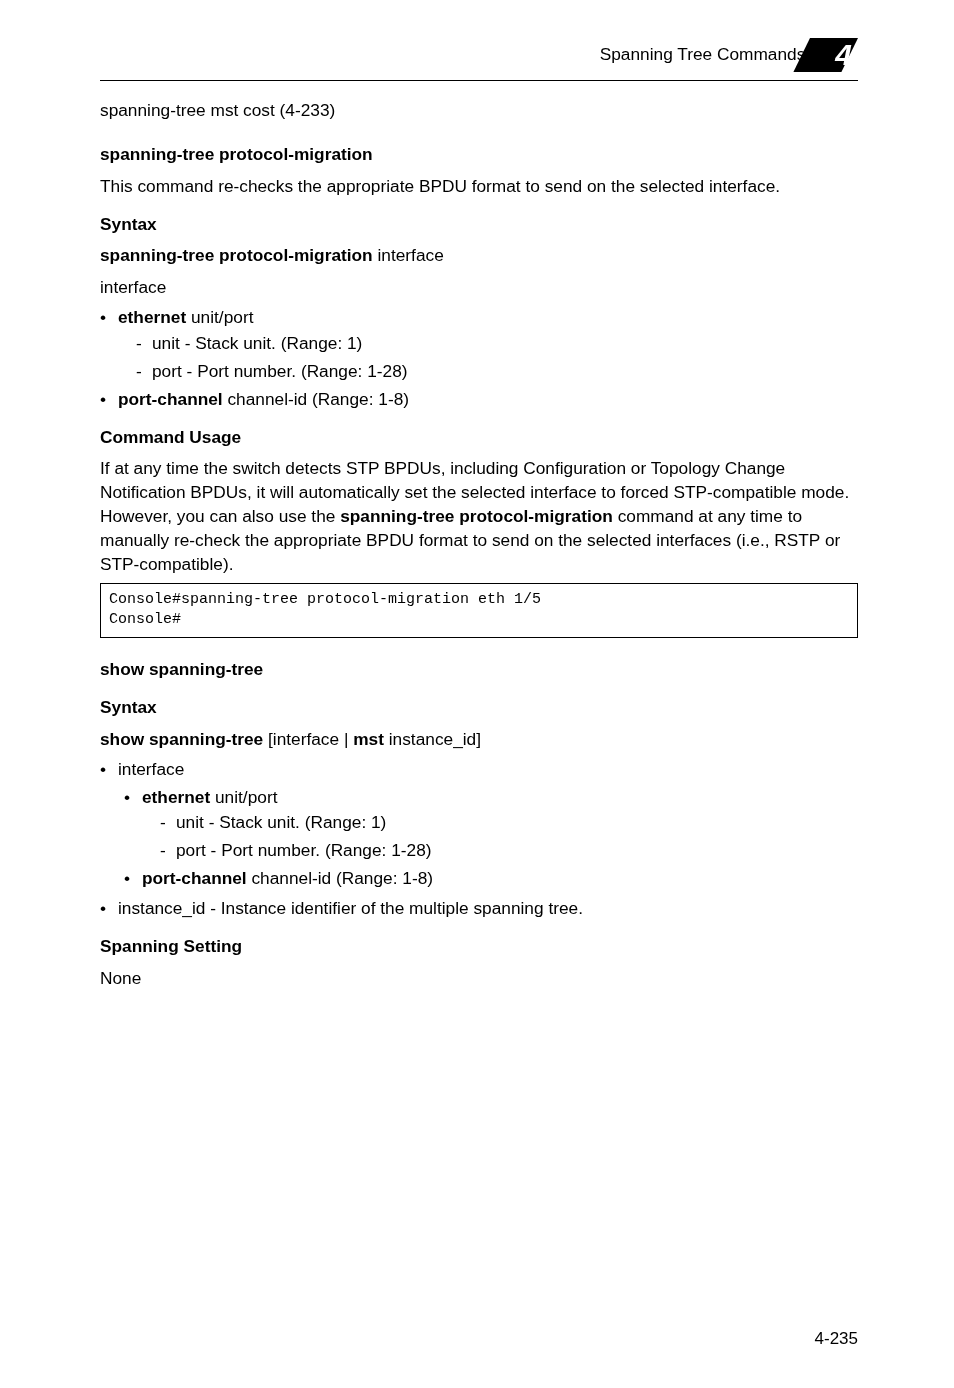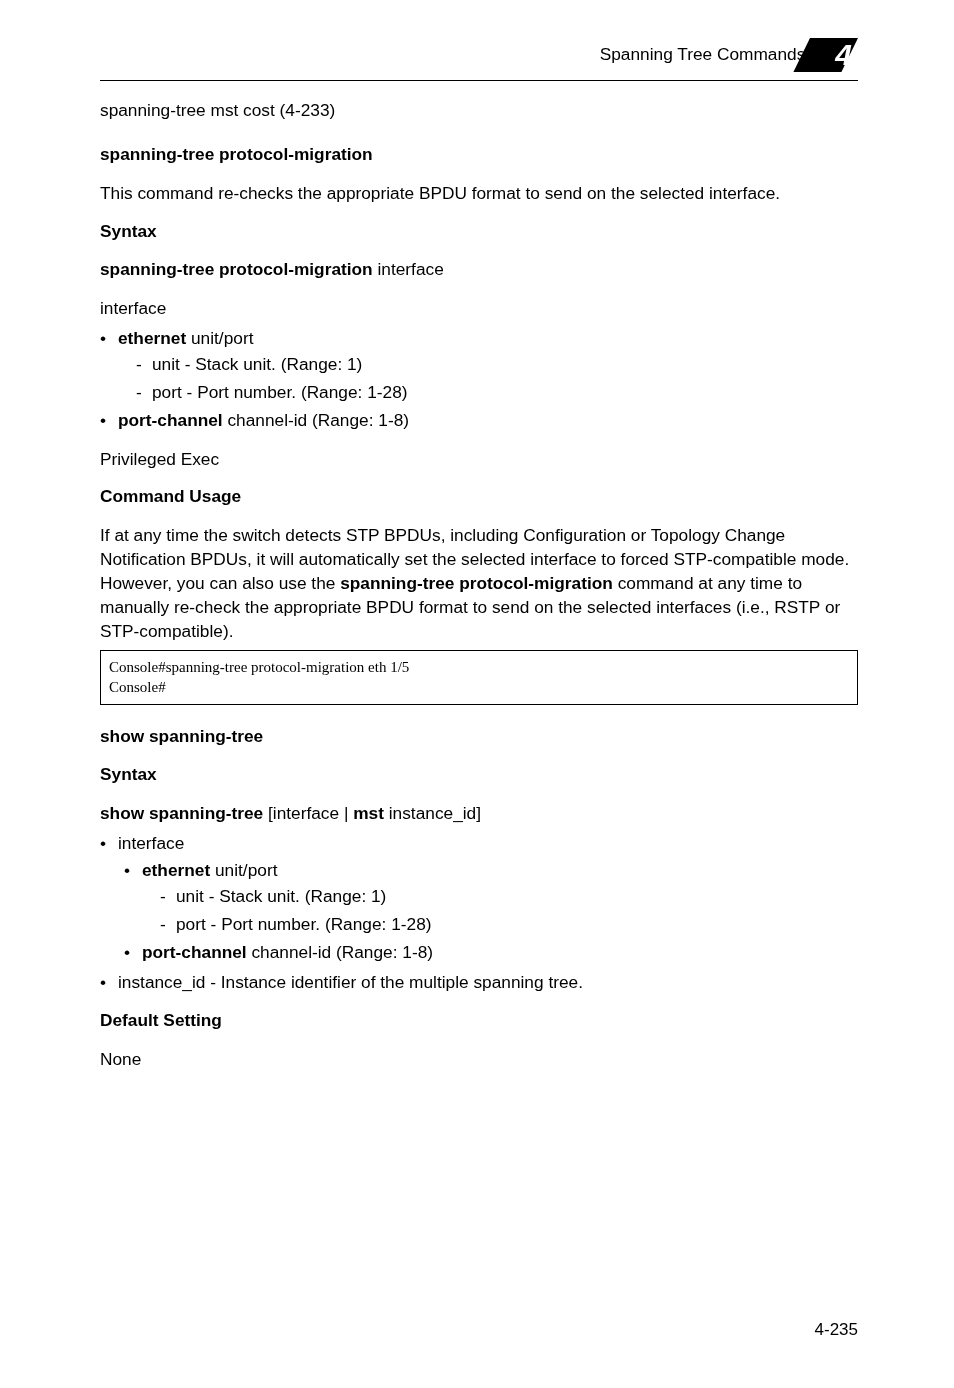--- a/index.html
+++ b/index.html
@@ -64,21 +64,21 @@
     font-weight: 700;
     margin-top: 20px;
     margin-bottom: 4px;
   }
   .sub-title {
     font-weight: 700;
     margin-top: 14px;
     margin-bottom: 4px;
   }
   .para {
-    margin: 15px 0 6px 0;
+    margin: 8px 0 6px 0;
   }
   .italic { }
   .bold { font-weight: 700; }
   ul.bullets {
     list-style: none;
     padding: 0;
     margin: 4px 0 6px 0;
   }
   ul.bullets > li {
     position: relative;
@@ -103,30 +103,30 @@
   }
   ul.dashes > li::before {
     content: "-";
     position: absolute;
     left: 0;
     top: 0;
   }
   .codeblock {
     border: 1px solid #000;
     padding: 6px 8px;
-    font-family: Liberation Serif, serif;
+    font-family: Liberation Mono, monospace;
     font-size: 15px;
     line-height: 1.38;
     white-space: pre;
     margin: 6px 0 10px 0;
   }
   .page-num {
     position: absolute;
     right: 96px;
-    bottom: 47px;
+    bottom: 38px;
     font-size: 17px;
   }
 </style>
 </head>
 <body>
 
 <div class="page">
 
   <div class="header-line">
     <span>Spanning Tree Commands</span>
@@ -153,21 +153,20 @@
       <ul class="dashes indent-1" style="margin-left:18px;">
         <li><span class="italic">unit</span><span> - Stack unit. (Range: 1)</span></li>
         <li><span class="italic">port</span><span> - Port number. (Range: 1-28)</span></li>
       </ul>
     </li>
     <li>
       <span class="bold">port-channel</span><span class="italic"> channel-id</span><span> (Range: 1-8)</span>
     </li>
   </ul>
 
-  <p class="para indent-1">Privileged Exec</p>
 
   <div class="sub-title">Command Usage</div>
   <p class="para indent-1">
     <span>If at any time the switch detects STP BPDUs, including Configuration or Topology Change Notification BPDUs, it will automatically set the selected interface to forced STP-compatible mode. However, you can also use the </span><span class="bold">spanning-tree protocol-migration</span><span> command at any time to manually re-check the appropriate BPDU format to send on the selected interfaces (i.e., RSTP or STP-compatible).</span>
   </p>
 
   <div class="codeblock">Console#spanning-tree protocol-migration eth 1/5
 Console#</div>
 
   <div class="section-title">show spanning-tree</div>
@@ -191,18 +190,18 @@
         <li>
           <span class="bold">port-channel</span><span class="italic"> channel-id</span><span> (Range: 1-8)</span>
         </li>
       </ul>
     </li>
     <li>
       <span class="italic">instance_id</span><span> - Instance identifier of the multiple spanning tree.</span>
     </li>
   </ul>
 
-  <div class="sub-title">Default Setting</div>
+  <div class="sub-title">Spanning Setting</div>
   <p class="para indent-1">None</p>
 
   <div class="page-num">4-235</div>
 
 </div>
 
 </body></html>

